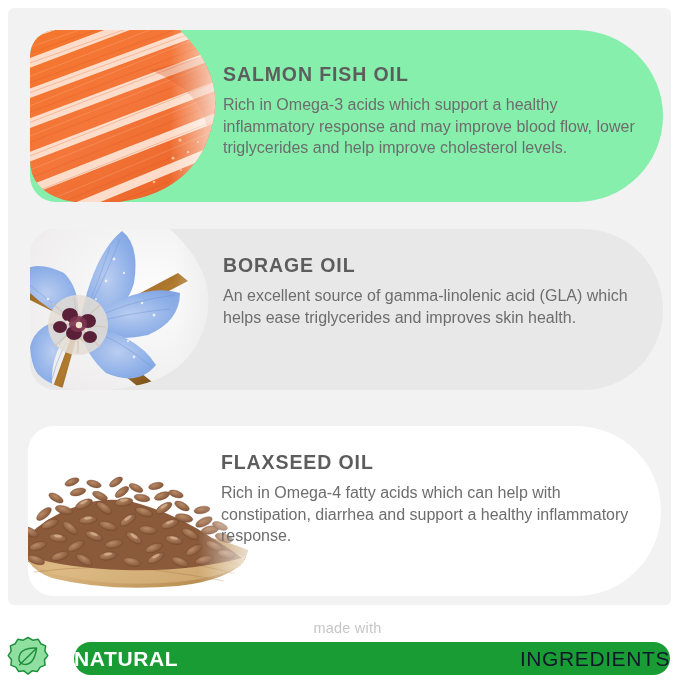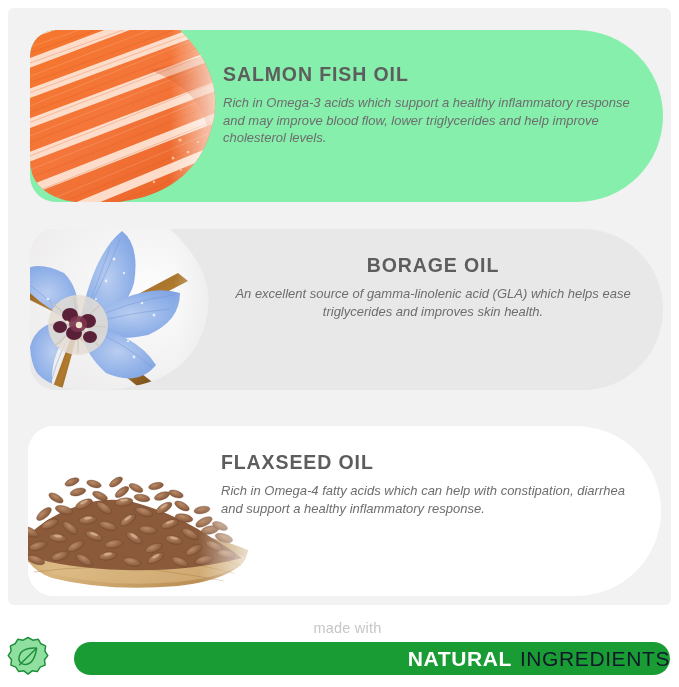--- a/index.html
+++ b/index.html
@@ -55,36 +55,35 @@
     position:absolute;
     left:0;top:0;
     overflow:hidden;
     pointer-events:none;
   }
   .photo svg{display:block;}
 
   
   .copy{position:absolute;}
   #card-1 .copy{left:193px;top:34px;width:420px;}
-  #card-2 .copy{left:193px;top:26px;width:420px;text-align:center;}
+  #card-2 .copy{left:193px;top:26px;width:420px;}
   #card-3 .copy{left:193px;top:26px;width:420px;}
 
   .title{
     color:#5d5d5d;
     font-size:19.5px;
     font-weight:600;
     letter-spacing:0.9px;
     margin:0 0 9px 0;
     line-height:1.1;
     font-family:"Liberation Sans","DejaVu Sans",sans-serif;
   }
   .body{
     color:#6d6d6d;
-    font-size:13px;
-    font-style:italic;
+    font-size:16px;
     line-height:1.33;
     margin:0;
     font-family:"Liberation Sans","DejaVu Sans",sans-serif;
   }
 
   
   #banner{
     position:absolute;
     left:8px;top:606px;
     width:679px;height:81px;
@@ -100,21 +99,21 @@
     letter-spacing:.2px;
   }
   #pill{
     position:absolute;
     left:66px;top:36px;
     width:596px;height:33px;
     background:#1a9c35;
     border-radius:17px;
     display:flex;
     align-items:center;
-    justify-content:flex-end;
+    justify-content:space-between;
   }
   #pill .strong{
     color:#ffffff;
     font-size:21px;
     font-weight:700;
     letter-spacing:.6px;
   }
   #pill .light{
     color:#0f172a;
     font-size:21px;

